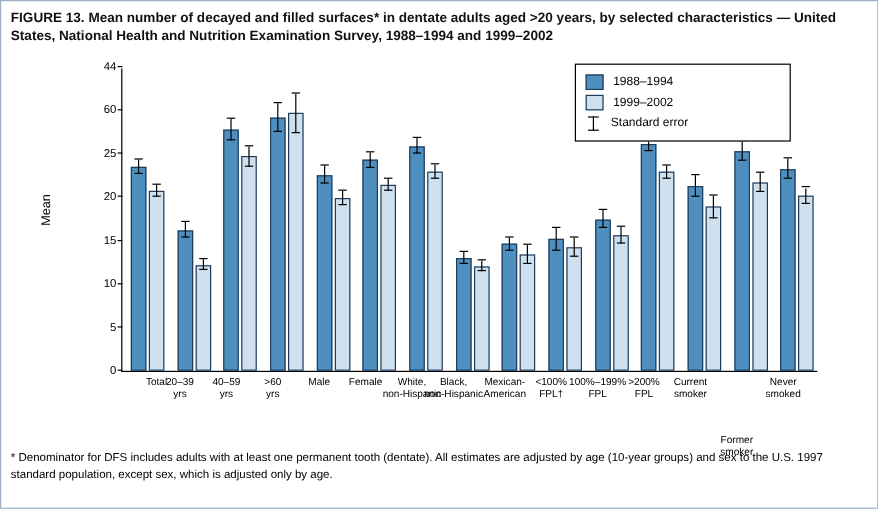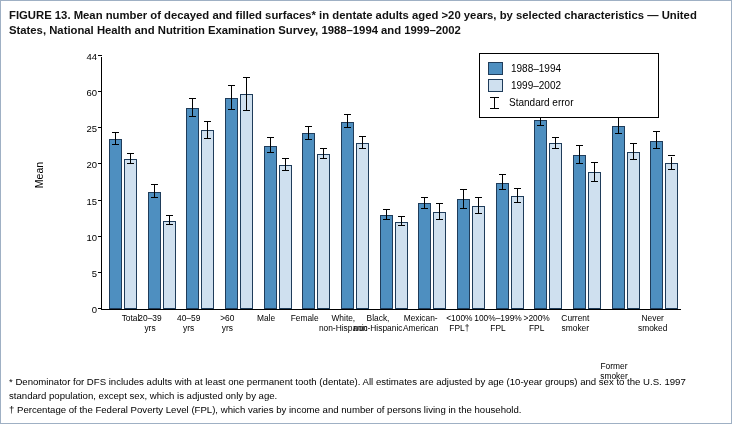--- a/index.html
+++ b/index.html
@@ -376,16 +376,15 @@
             <i class="b"></i>
           </span>
         <span>Standard error</span>
       </div>
     </div>
 
   </div>
 
   <div class="footnotes">
     <div>* Denominator for DFS includes adults with at least one permanent tooth (dentate). All estimates are adjusted by age (10-year groups) and sex to the U.S. 1997 standard population, except sex, which is adjusted only by age.</div>
-    <div>† Percentage of the Federal Poverty Level (FPL), which varies by income and number of persons living in the household.</div>
   </div>
 
 </div>
 
 </body></html>

